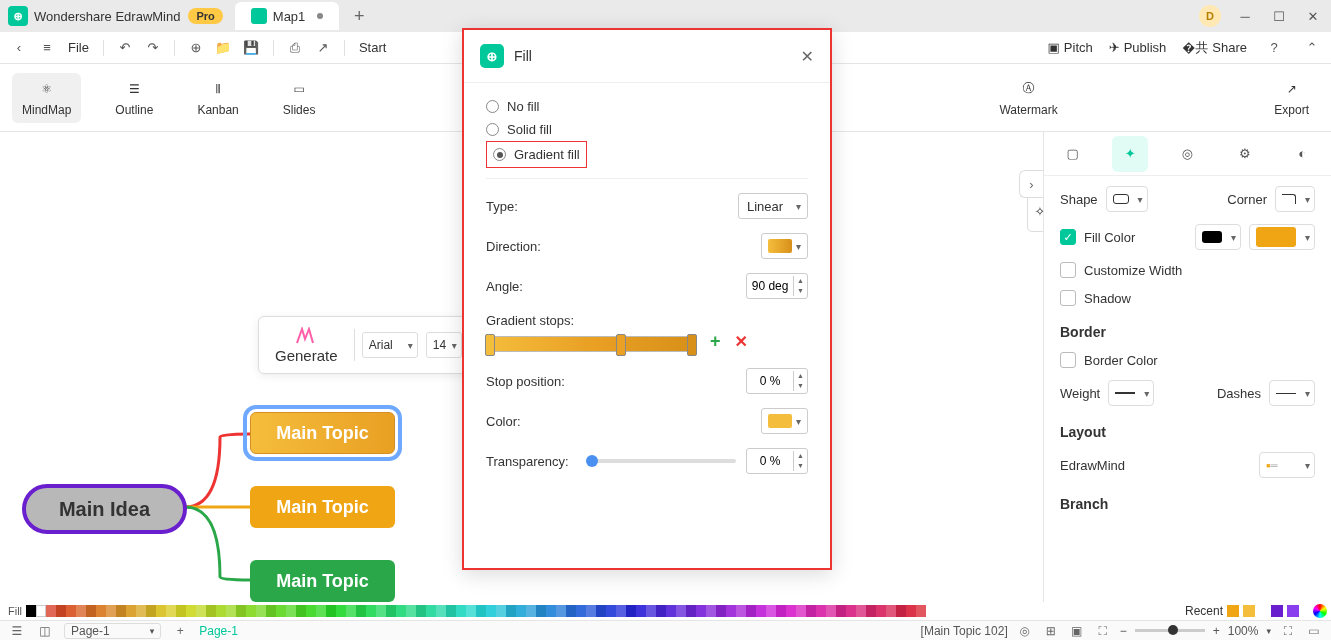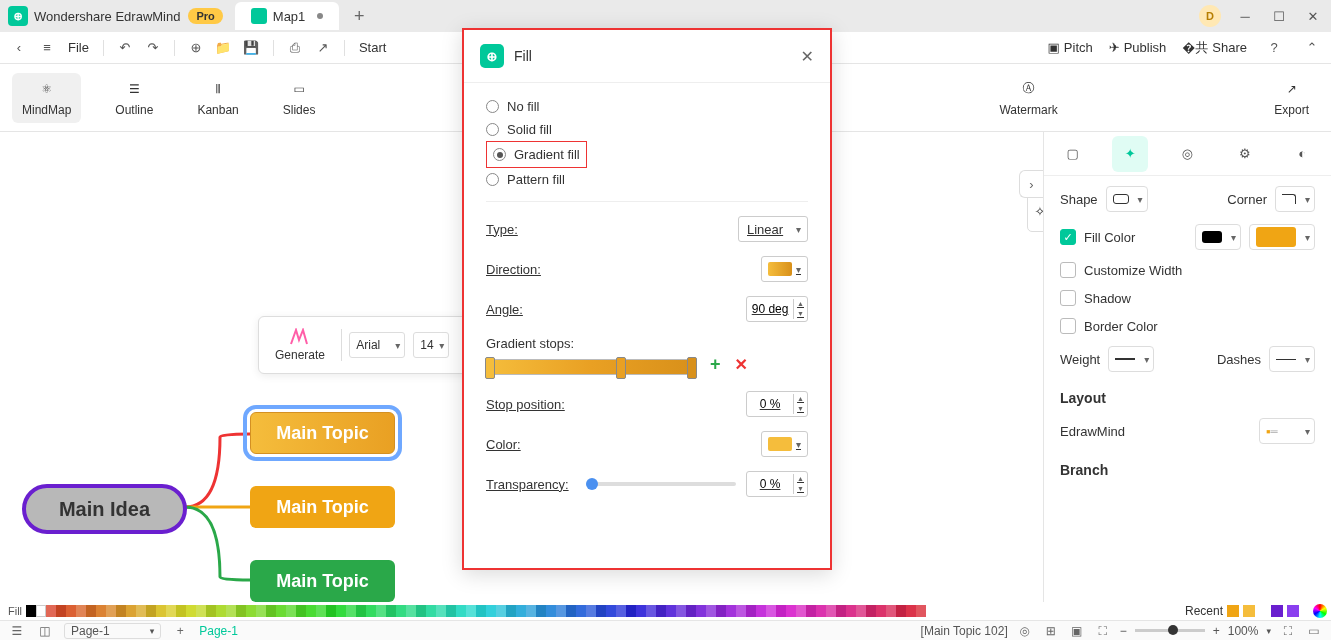--- a/index.html
+++ b/index.html
@@ -74,21 +74,21 @@
 .dialog { position: absolute; left: 462px; top: 28px; width: 370px; height: 542px; background: #fff; border: 2px solid #e33; box-shadow: 0 4px 20px rgba(0,0,0,0.15); }
 .dlg-header { display: flex; align-items: center; gap: 10px; padding: 14px 16px; border-bottom: 1px solid #eee; }
 .dlg-logo { width: 24px; height: 24px; background: #00c89a; border-radius: 5px; display: flex; align-items: center; justify-content: center; color: #fff; font-weight: bold; }
 .dlg-title { font-size: 14px; font-weight: 500; }
 .dlg-close { margin-left: auto; color: #666; font-size: 16px; }
 .dlg-body { padding: 12px 22px; }
 .radio-row { display: flex; align-items: center; gap: 8px; padding: 4px 0; }
 .radio { width: 13px; height: 13px; border: 1.5px solid #888; border-radius: 50%; display: flex; align-items: center; justify-content: center; }
 .radio.sel::after { content: ''; width: 6px; height: 6px; background: #555; border-radius: 50%; }
 .highlight-box { border: 1.5px solid #e33; padding: 1px 6px; display: inline-flex; }
-.form-row { display: flex; align-items: center; justify-content: space-between; margin: 14px 0; font-size: 13px; text-decoration: underline; }
+.form-row { display: flex; align-items: center; justify-content: space-between; margin: 14px 0; font-size: 13px; }
 .form-row label { color: #333; }
 .form-sel { height: 26px; border: 1px solid #ccc; border-radius: 3px; padding: 0 22px 0 8px; display: flex; align-items: center; position: relative; min-width: 70px; }
 .form-sel::after { content: '▾'; position: absolute; right: 6px; font-size: 10px; color: #666; }
 .spinner { display: flex; align-items: center; height: 26px; border: 1px solid #ccc; border-radius: 3px; }
 .spinner input { border: none; width: 46px; text-align: center; font-size: 12px; outline: none; }
 .spin-btns { display: flex; flex-direction: column; border-left: 1px solid #ccc; }
 .spin-btns span { font-size: 7px; padding: 0 3px; line-height: 10px; color: #666; }
 .grad-bar { height: 16px; background: linear-gradient(to right, #f5bd3c, #e9a023, #d8901a); border: 1px solid #bbb; border-radius: 2px; position: relative; margin: 8px 0 2px; width: 210px; }
 .grad-stop { position: absolute; top: -3px; width: 10px; height: 22px; background: #f5bd3c; border: 1px solid #888; border-radius: 2px; }
 .grad-row { display: flex; align-items: center; gap: 14px; }
@@ -210,21 +210,21 @@
   <div class="main-idea">Main Idea</div>
   <div class="topic topic1">Main Topic</div>
   <div class="topic topic2">Main Topic</div>
   <div class="topic topic3">Main Topic</div>
 
   <div class="fmt-bar">
     <div class="gen-btn">
       <svg class="gen-icon">
           <path d="M2 16 L7 2 L10 12 L14 2 L18 16" stroke="#ff5ea8" stroke-width="2" fill="none"></path>
         </svg>
-      <span style="font-size:12px">Generate</span>
+      <span style="font-size:15px">Generate</span>
     </div>
     <div style="width:1px;height:32px;background:#ddd"></div>
     <div class="fmt-sel">Arial</div>
     <div class="fmt-sel" style="min-width:36px">14</div>
     <div style="width:100%"></div>
     <div class="fmt-icon">
         <b>B</b>
       </div>
     <div class="fmt-icon">
         <i>I</i>
@@ -272,20 +272,21 @@
         </div>
     </div>
     <div class="rp-row">
       <div class="checkbox"></div>
       <span class="rp-label">Customize Width</span>
     </div>
     <div class="rp-row">
       <div class="checkbox"></div>
       <span class="rp-label">Shadow</span>
     </div>
+    <div class="rp-section">Border</div>
     <div class="rp-row">
       <div class="checkbox"></div>
       <span class="rp-label">Border Color</span>
     </div>
     <div class="rp-row">
       <span class="rp-label">Weight</span>
       <div class="rp-sel">
           <span style="display:inline-block;width:20px;height:2px;background:#333"></span>
         </div>
       <span style="flex:1"></span>
@@ -321,24 +322,20 @@
     <div class="radio-row">
         <div class="radio"></div>
         <span>Solid fill</span>
       </div>
     <div class="highlight-box">
       <div class="radio-row">
           <div class="radio sel"></div>
           <span>Gradient fill</span>
         </div>
     </div>
-    <div class="radio-row">
-        <div class="radio"></div>
-        <span>Pattern fill</span>
-      </div>
     <hr style="border:none;border-top:1px solid #eee;margin:10px 0">
 
     <div class="form-row">
       <label>Type:</label>
       <div class="form-sel">Linear</div>
     </div>
     <div class="form-row">
       <label>Direction:</label>
       <div class="color-drop">
           <span style="width:24px;height:14px;background:linear-gradient(to right,#f5bd3c,#d8901a);border-radius:2px"></span>

